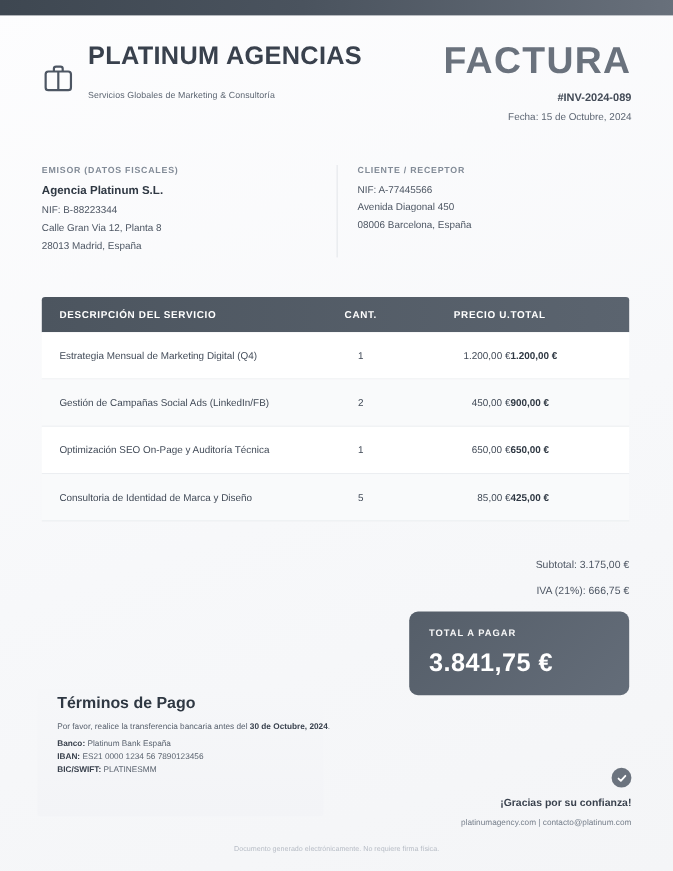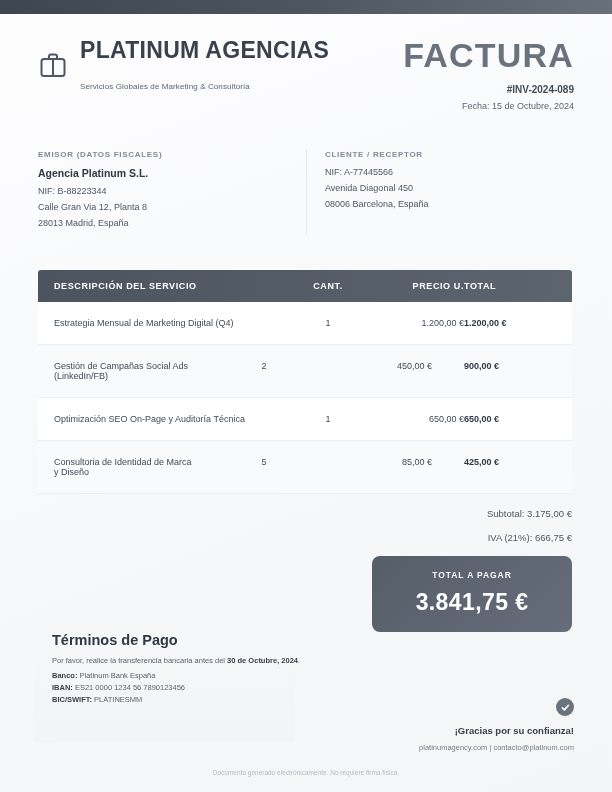--- a/index.html
+++ b/index.html
@@ -30,21 +30,21 @@
 
   
   .header {
     position: absolute;
     top: 38px; left: 38px;
     width: 536px;
     display: flex;
     justify-content: space-between;
     align-items: flex-start;
   }
-  .brand { display: flex; align-items: center; gap: 12px; }
+  .brand { display: flex; align-items: flex-end; gap: 12px; }
   .brand-logo { margin-top: 4px; }
   .brand-name {
     font-size: 23px;
     font-weight: bold;
     letter-spacing: 0.3px;
     color: #39414d;
     line-height: 1.05;
     margin: 0;
   }
   .brand-tag {
@@ -121,21 +121,21 @@
   }
   .trow {
     display: flex;
     font-size: 9px;
     color: #414a57;
     padding: 16px;
     box-sizing: border-box;
     border-bottom: 1px solid #eceef1;
     background: #ffffff;
   }
-  .trow.alt { background: #f9fafb; gap: 32px; }
+  .trow.alt { background: #f9fafb; }
   .c-desc { flex: 1; text-align: left; }
   .c-qty  { width: 72px; text-align: center; }
   .c-price{ width: 100px; text-align: right; }
   .c-total{ width: 92px; text-align: left; }
   .trow .c-total { font-weight: bold; color: #2f3843; }
 
   
   .totals {
     position: absolute;
     top: 508px; left: 38px;
@@ -148,21 +148,21 @@
     margin-bottom: 13px;
   }
   .total-box {
     margin-top: 7px;
     margin-left: auto;
     width: 200px;
     background: linear-gradient(135deg, #555e69 0%, #646d79 100%);
     border-radius: 8px;
     padding: 14px 18px 16px 18px;
     box-sizing: border-box;
-    text-align: center;
+    text-align: left;
     color: #ffffff;
   }
   .total-box-label {
     font-size: 8.5px;
     font-weight: bold;
     letter-spacing: 0.9px;
     opacity: 0.95;
   }
   .total-box-value {
     font-size: 23px;

